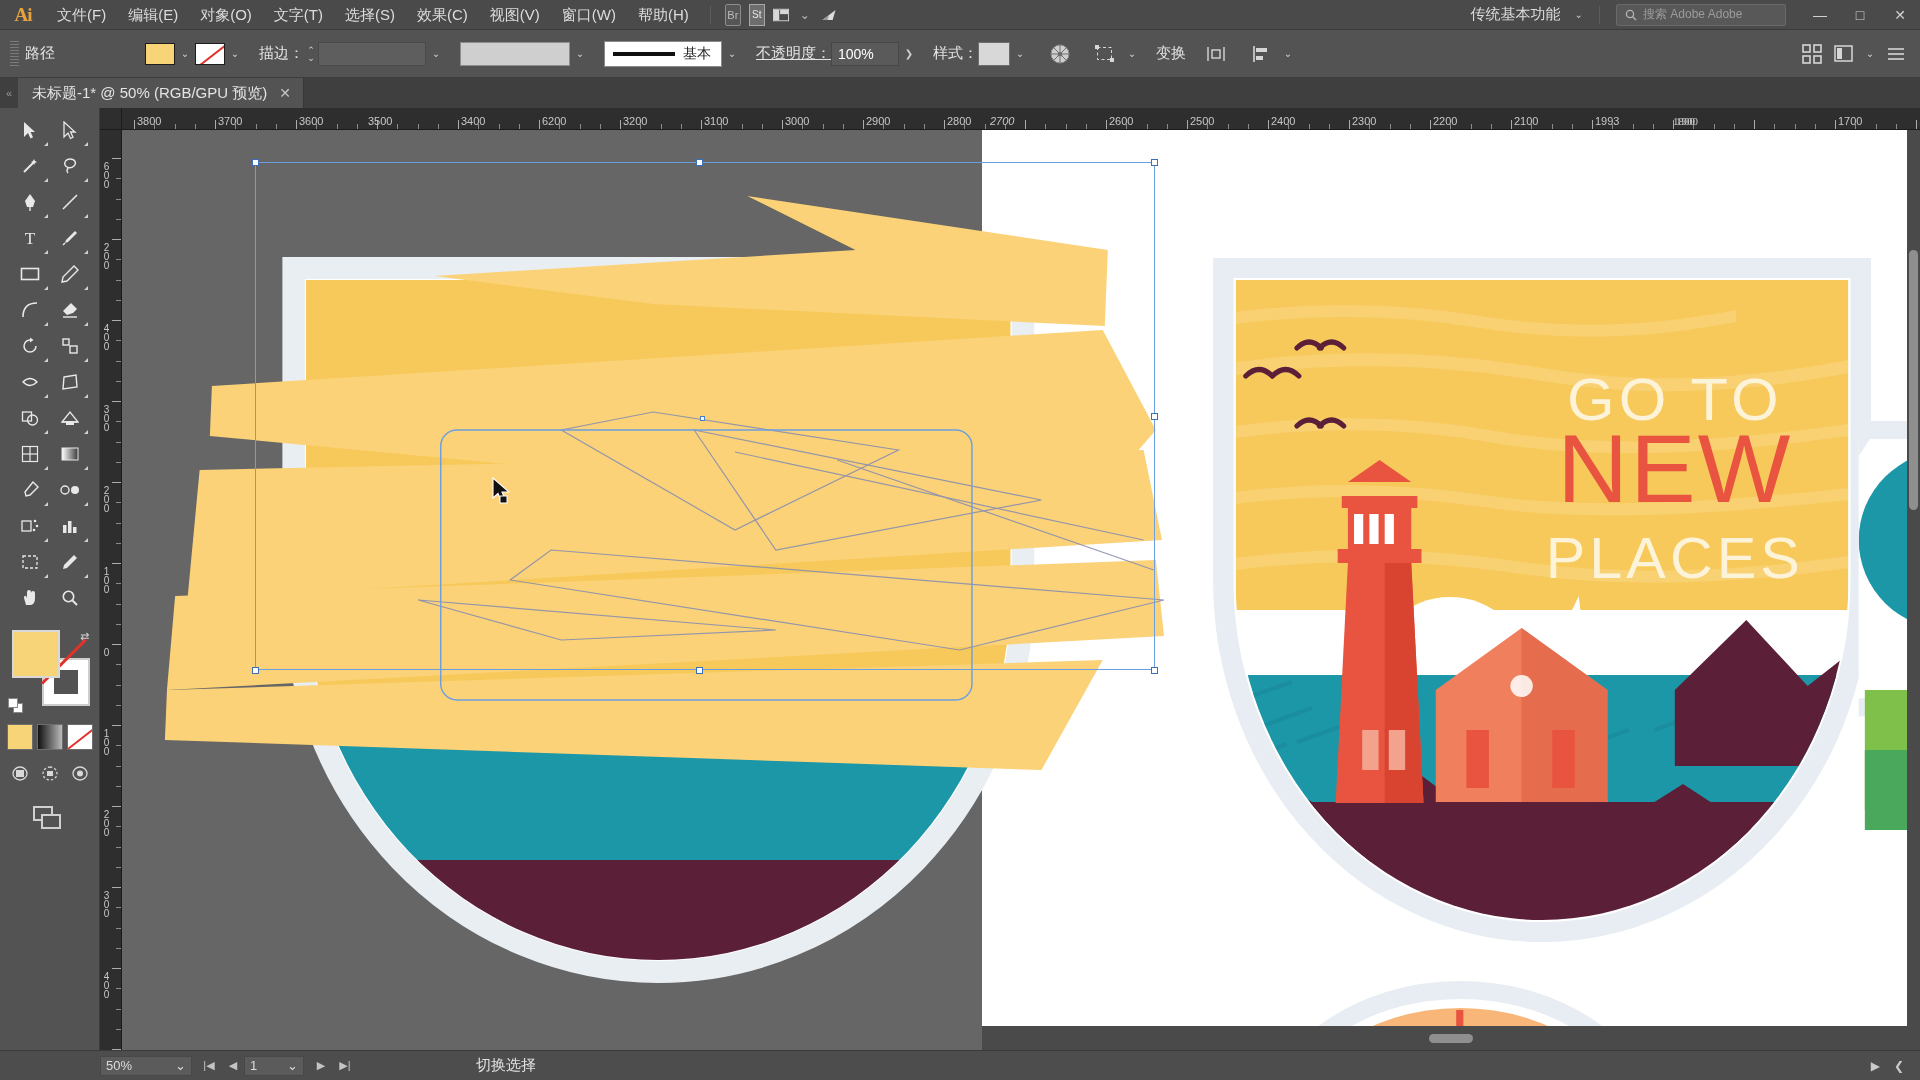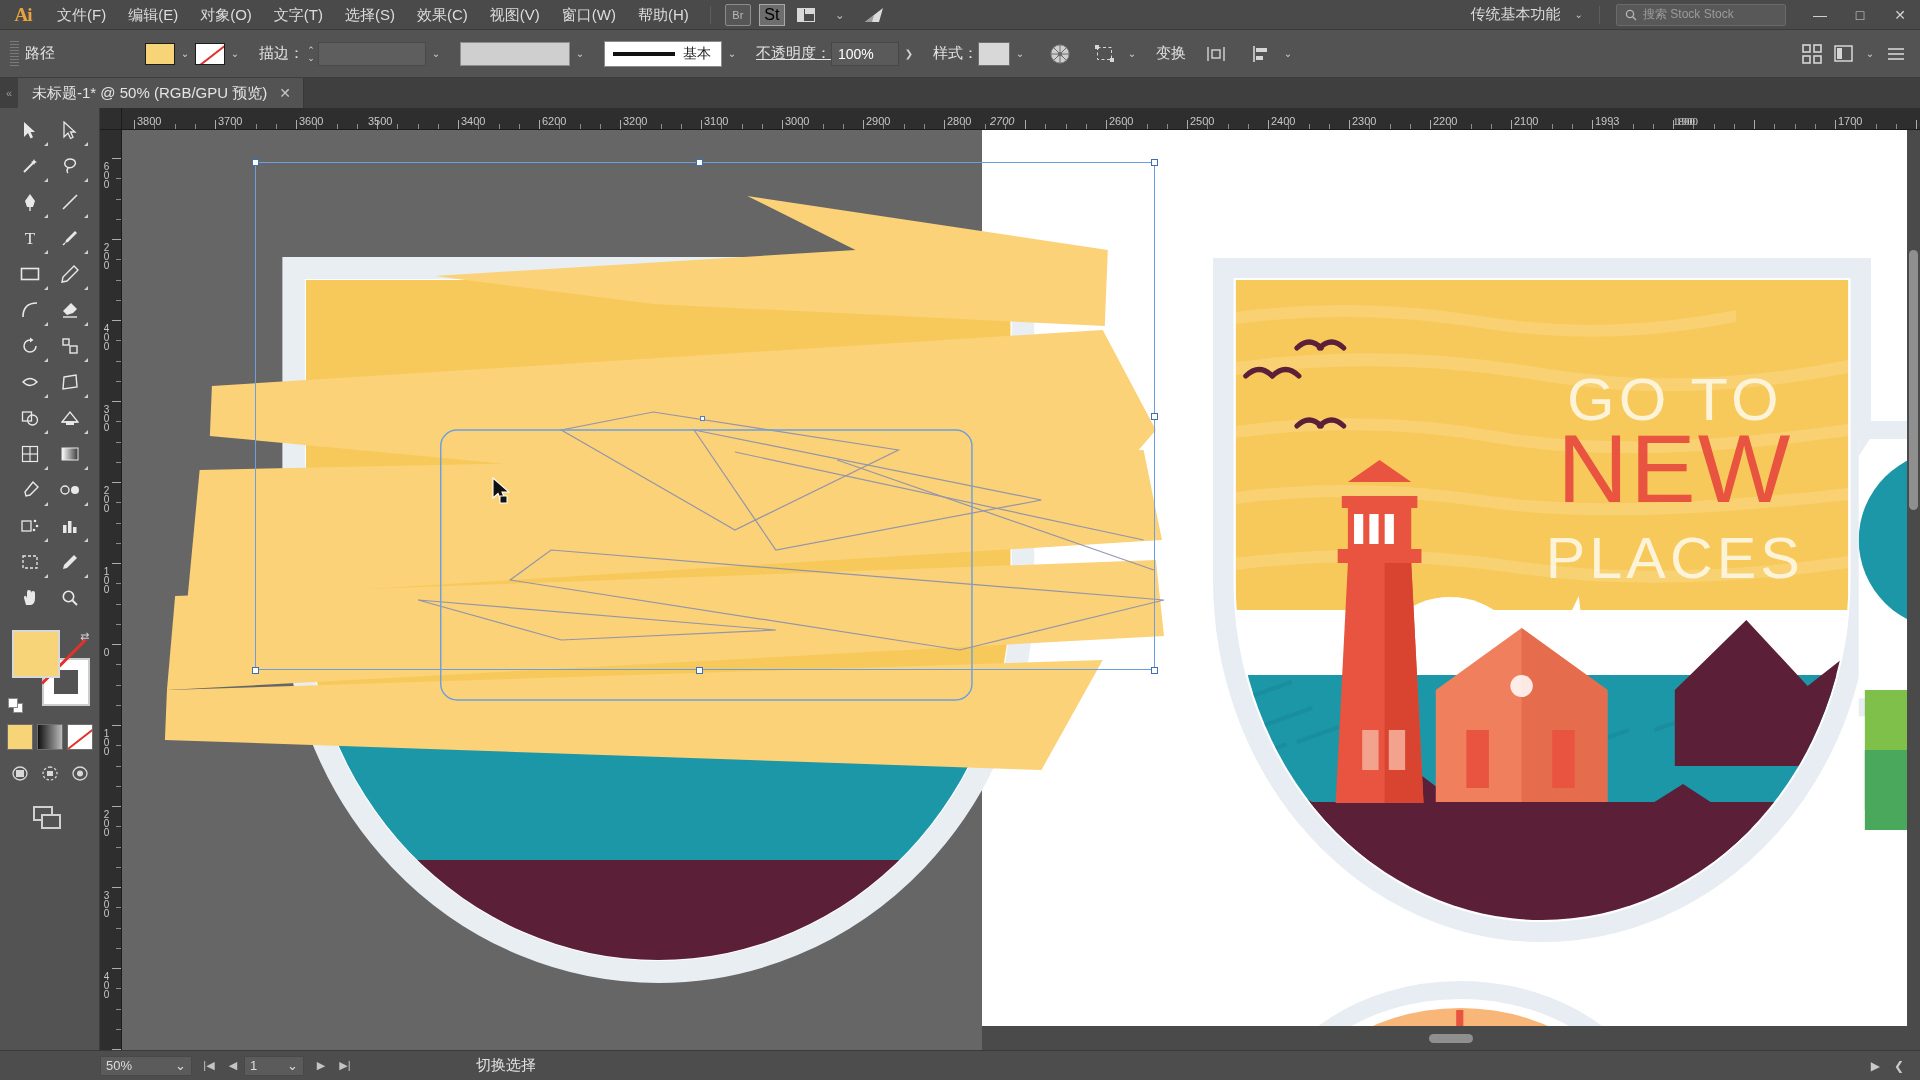--- a/index.html
+++ b/index.html
@@ -23,25 +23,25 @@
     font-weight:bold; font-size:19px; color:#e8a33d; letter-spacing:-1px;
     font-family:"Liberation Serif", serif;
     text-align:right;
   }
   .menu-item {
     padding:0 11px; height:30px; line-height:30px; font-size:15px; color:#dcdcdc;
     white-space:nowrap; cursor:default;
   }
   .mb-sep { width:1px; height:18px; background:#5d5d5d; margin:0 10px; }
   .mb-icon {
-    width:26px; height:22px; margin:16px 4px; display:flex; align-items:center; justify-content:center;
+    width:16px; height:22px; margin:16px 4px; display:flex; align-items:center; justify-content:center;
     font-size:12px; color:#b9b9b9;
   }
   .mb-icon.box { border:1px solid #8c8c8c; border-radius:2px; background:#565656; font-size:11px; }
-  .mb-icon.stock { border:1px solid #a8a8a8; background:#6d6d6d; color:#000000; font-weight:normal; font-size:16px; }
+  .mb-icon.stock { border:1px solid #a8a8a8; background:#6d6d6d; color:#e5e5e5; font-weight:normal; font-size:10px; }
   .mb-right { margin-left:auto; display:flex; align-items:center; height:30px; }
   .workspace-label { font-size:15px; color:#dcdcdc; padding:0 8px; }
   .chev { font-size:10px; color:#c9c9c9; padding:0 6px; }
   .stock-search {
     display:flex; align-items:center; gap:6px; height:22px;
     background:#585858; border:1px solid #6a6a6a; border-radius:2px;
     padding:0 8px; margin:0 6px; min-width:170px;
   }
   .stock-search .ph { font-size:12px; color:#9b9b9b; white-space:nowrap; }
   .winbtns { display:flex; align-items:center; margin-left:8px; }
@@ -271,21 +271,21 @@
 
     <div class="mb-right">
       <div class="workspace-label">传统基本功能</div>
       <div class="chev">⌄</div>
       <div class="mb-sep"></div>
       <div class="stock-search">
         <svg width="12" height="12" viewBox="0 0 12 12">
           <circle cx="5" cy="5" r="3.6" fill="none" stroke="#b5b5b5" stroke-width="1.3"></circle>
           <line x1="7.7" y1="7.7" x2="11" y2="11" stroke="#b5b5b5" stroke-width="1.3"></line>
         </svg>
-        <span class="ph">搜索 Stock Stock</span>
+        <span class="ph">搜索 Adobe Adobe</span>
       </div>
       <div class="winbtns">
         <div class="winbtn">—</div>
         <div class="winbtn">□</div>
         <div class="winbtn close">✕</div>
       </div>
     </div>
   </div>
 
   <div class="controlbar">

